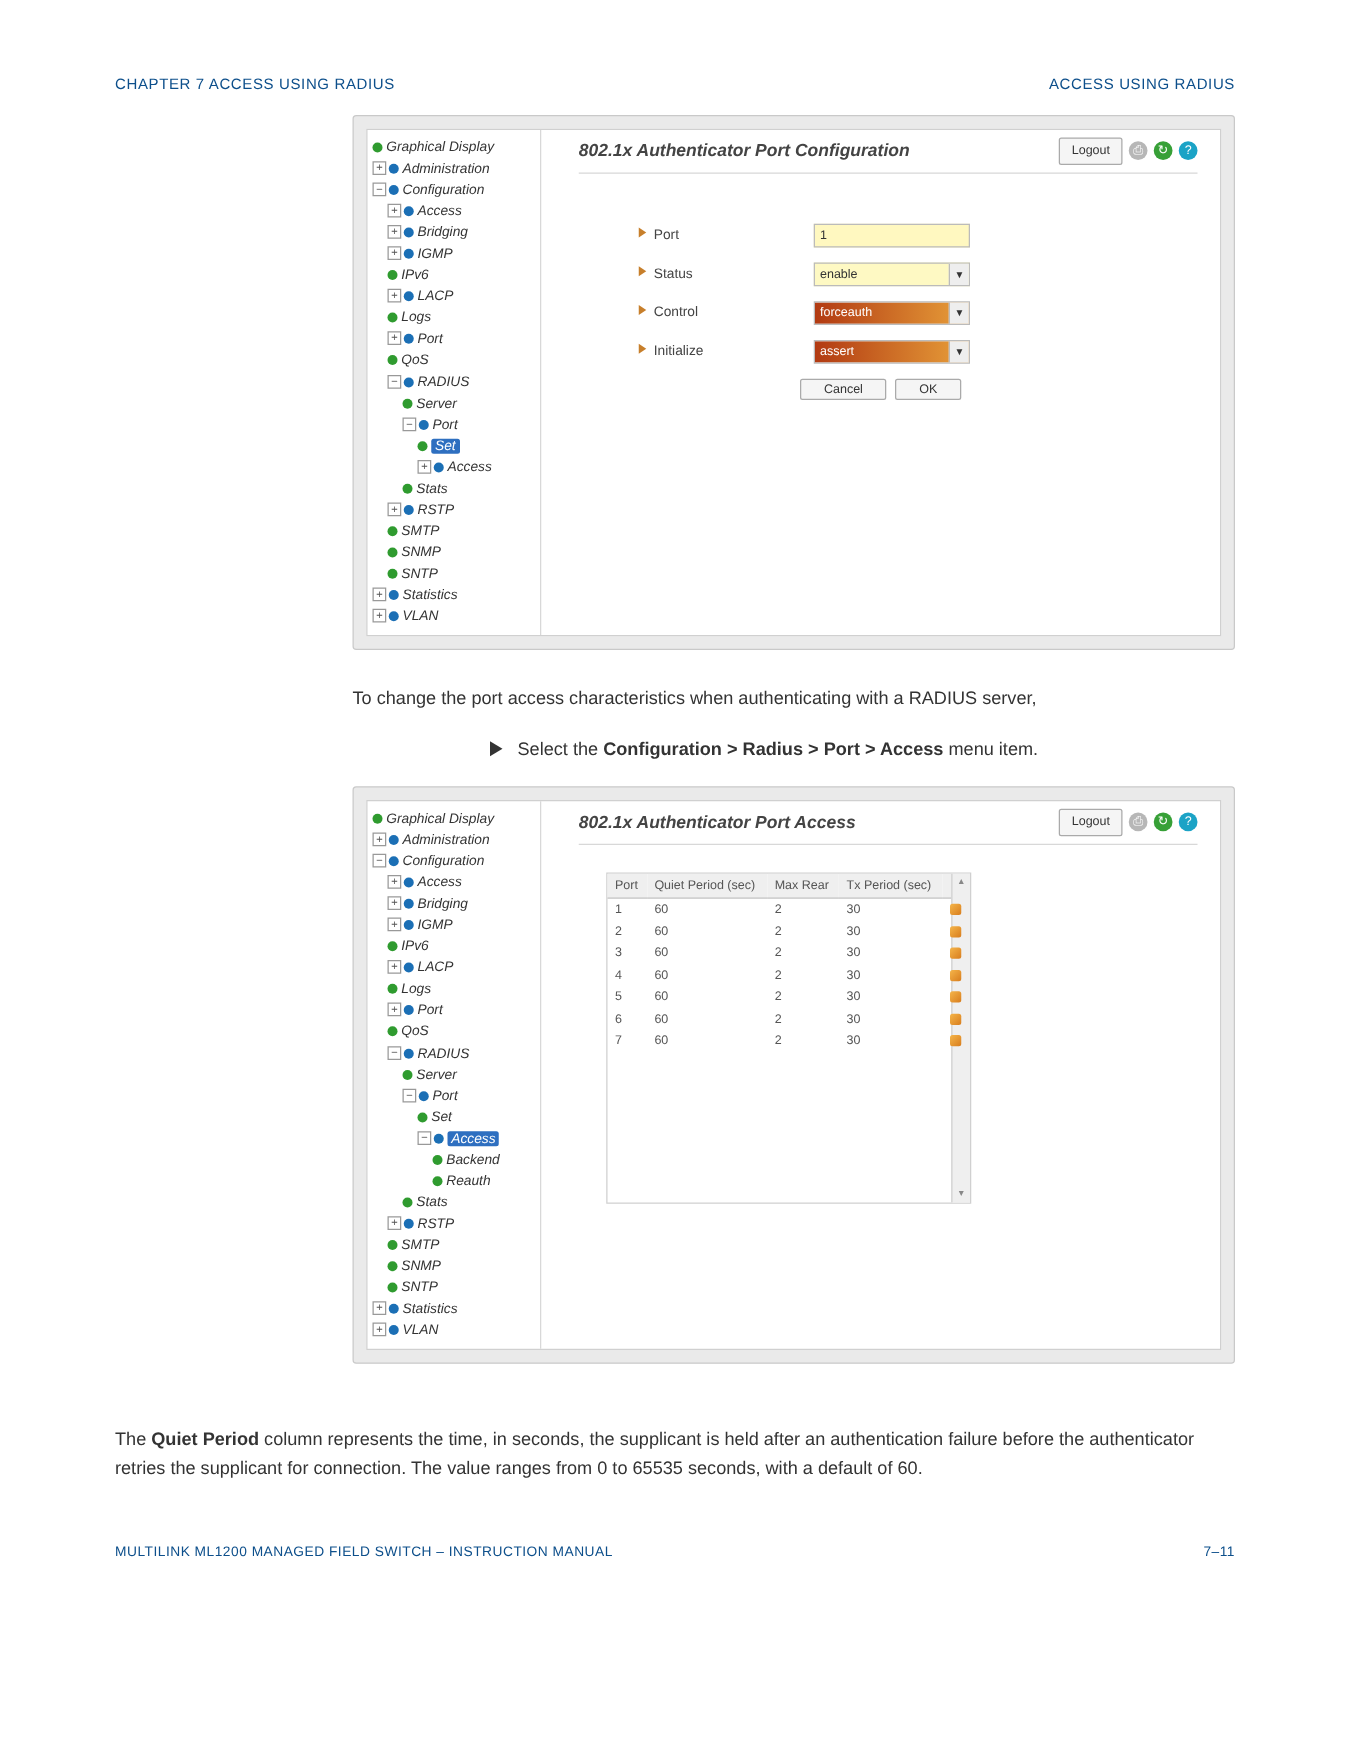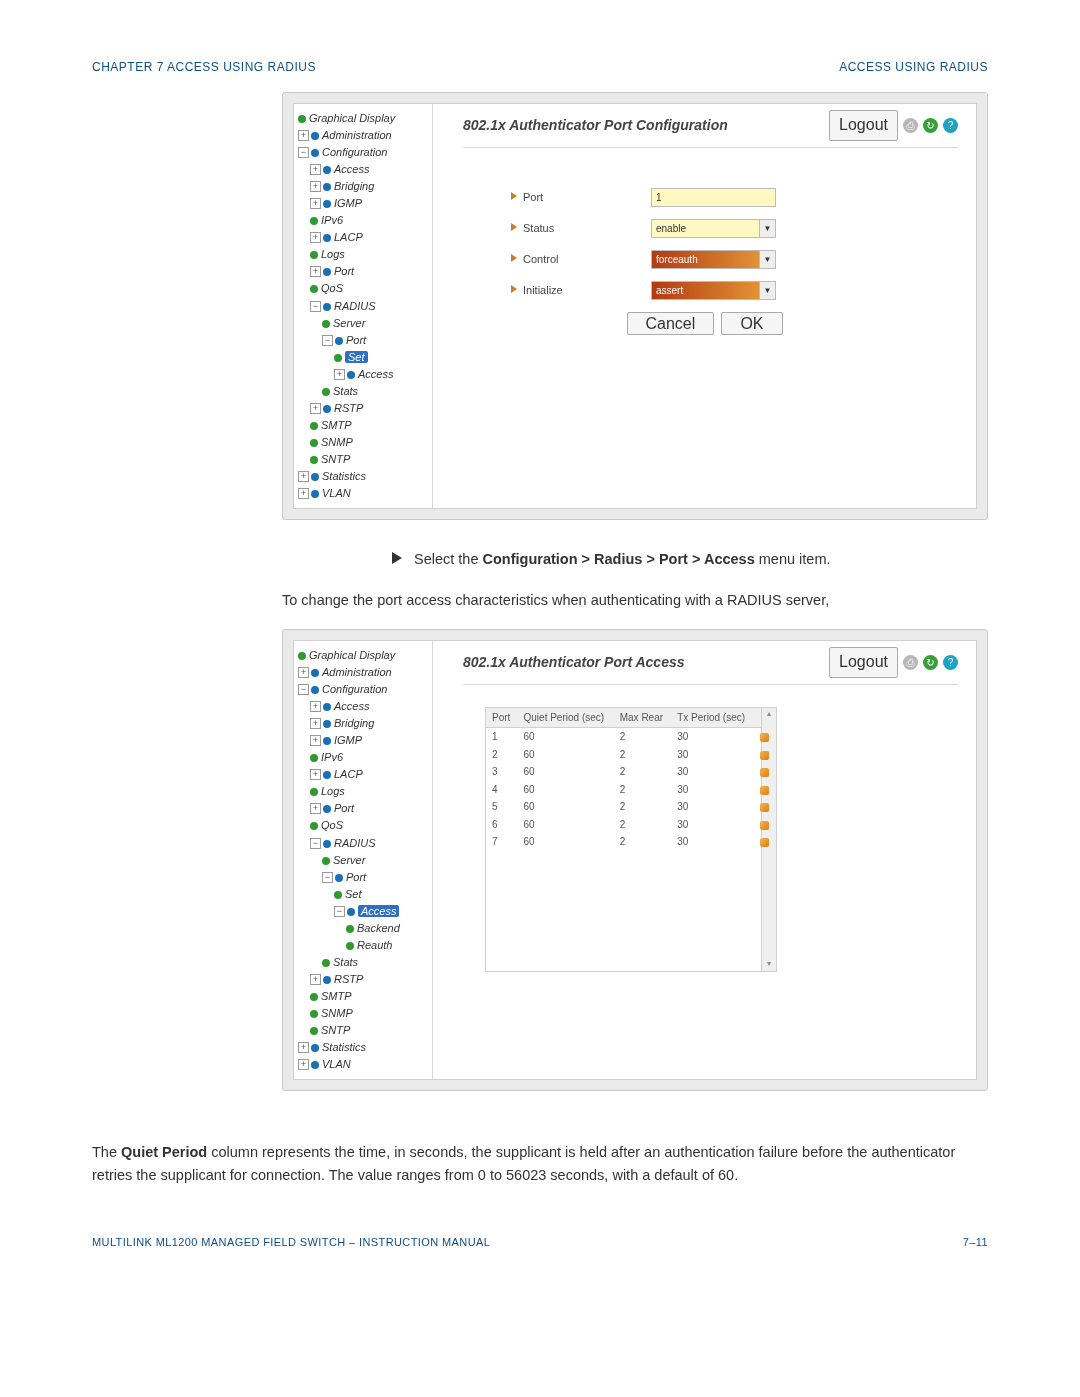--- a/index.html
+++ b/index.html
@@ -17,21 +17,21 @@
   .tree-row{white-space:nowrap;font-style:italic;}
   .exp{display:inline-block;width:9px;height:9px;border:1px solid #999;font-size:9px;line-height:8px;text-align:center;margin-right:2px;color:#555;position:relative;top:-1px;}
   .dot{display:inline-block;width:8px;height:8px;border-radius:50%;background:#2f9b2f;margin-right:3px;position:relative;top:1px;}
   .dot.blue{background:#1b6fb5;}
   .sel{background:#2e6fc0;color:#fff;padding:0 3px;border-radius:2px;}
   .ind1{padding-left:12px;}.ind2{padding-left:24px;}.ind3{padding-left:36px;}.ind4{padding-left:48px;}
   .panel{flex:1;padding:6px 18px;}
   .panel-hdr{display:flex;justify-content:space-between;align-items:center;border-bottom:1px solid #d8d8d8;padding-bottom:6px;margin-left:12px;}
   .panel-title{font-size:14px;font-weight:700;font-style:italic;color:#444;}
   .hdr-ctrls{display:flex;align-items:center;gap:5px;}
-  .btn{font-size:16px;padding:2px 9px;border:1px solid #aaa;background:#f5f5f5;border-radius:2px;}
+  .btn{font-size:10px;padding:2px 9px;border:1px solid #aaa;background:#f5f5f5;border-radius:2px;}
   .circ{width:15px;height:15px;border-radius:50%;display:inline-flex;align-items:center;justify-content:center;font-size:10px;color:#fff;}
   .circ.g1{background:#b7b7b7;} .circ.g2{background:#37a037;} .circ.g3{background:#1ba3c6;}
   .frm{margin:40px 0 0 60px;}
   .frow{display:flex;align-items:center;margin:12px 0;}
   .flbl{width:140px;color:#444;}
   .flbl::before{content:"";display:inline-block;width:0;height:0;border-top:4px solid transparent;border-bottom:4px solid transparent;border-left:6px solid #c77f2b;margin-right:6px;position:relative;top:-1px;}
   .fld{width:115px;height:17px;border:1px solid #bbb;background:#fef9c3;font-size:10px;padding:0 4px;line-height:17px;position:relative;}
   .fld.yl{background:#fff8c0;}
   .fld.gr{color:#333;}
   .fld.og{background:linear-gradient(90deg,#b23a12,#e8a03a);color:#fff;font-weight:400;}
@@ -119,28 +119,28 @@
           </div>
           <div class="actions">
             <span class="btn">Cancel</span>
             <span class="btn">OK</span>
           </div>
         </div>
       </div>
     </div>
   </div>
 
+  <div class="bodytxt">To change the port access characteristics when authenticating with a RADIUS server,</div>
+
   <div class="bodytxt">
     <div class="step">
       <span class="tri"></span>
       <span><span>Select the </span><b>Configuration &gt; Radius &gt; Port &gt; Access</b><span> menu item.</span></span>
     </div>
   </div>
-
-  <div class="bodytxt">To change the port access characteristics when authenticating with a RADIUS server,</div>
 
   <div class="bodytxt">
     <div class="screenshot">
       <div class="app">
         <div class="tree">
           <div class="tree-row"><span class="dot"></span><span>Graphical Display</span></div>
           <div class="tree-row"><span class="exp">+</span><span class="dot blue"></span><span>Administration</span></div>
           <div class="tree-row"><span class="exp">−</span><span class="dot blue"></span><span>Configuration</span></div>
           <div class="tree-row ind1"><span class="exp">+</span><span class="dot blue"></span><span>Access</span></div>
           <div class="tree-row ind1"><span class="exp">+</span><span class="dot blue"></span><span>Bridging</span></div>
@@ -240,21 +240,21 @@
                 </tbody>
             </table>
             <div style="height:120px"></div>
           </div>
         </div>
       </div>
     </div>
   </div>
 
   <div class="bodytxt para">
-    <span>The </span><b>Quiet Period</b><span> column represents the time, in seconds, the supplicant is held after an authentication failure before the authenticator retries the supplicant for connection. The value ranges from 0 to 56023 seconds, with a default of 60.</span>
+    <span>The </span><b>Quiet Period</b><span> column represents the time, in seconds, the supplicant is held after an authentication failure before the authenticator retries the supplicant for connection. The value ranges from 0 to 65535 seconds, with a default of 60.</span>
   </div>
 
   <div class="footer">
     <span>MULTILINK ML1200 MANAGED FIELD SWITCH – INSTRUCTION MANUAL</span>
     <span>7–11</span>
   </div>
 
 </div>
 
 </body></html>

